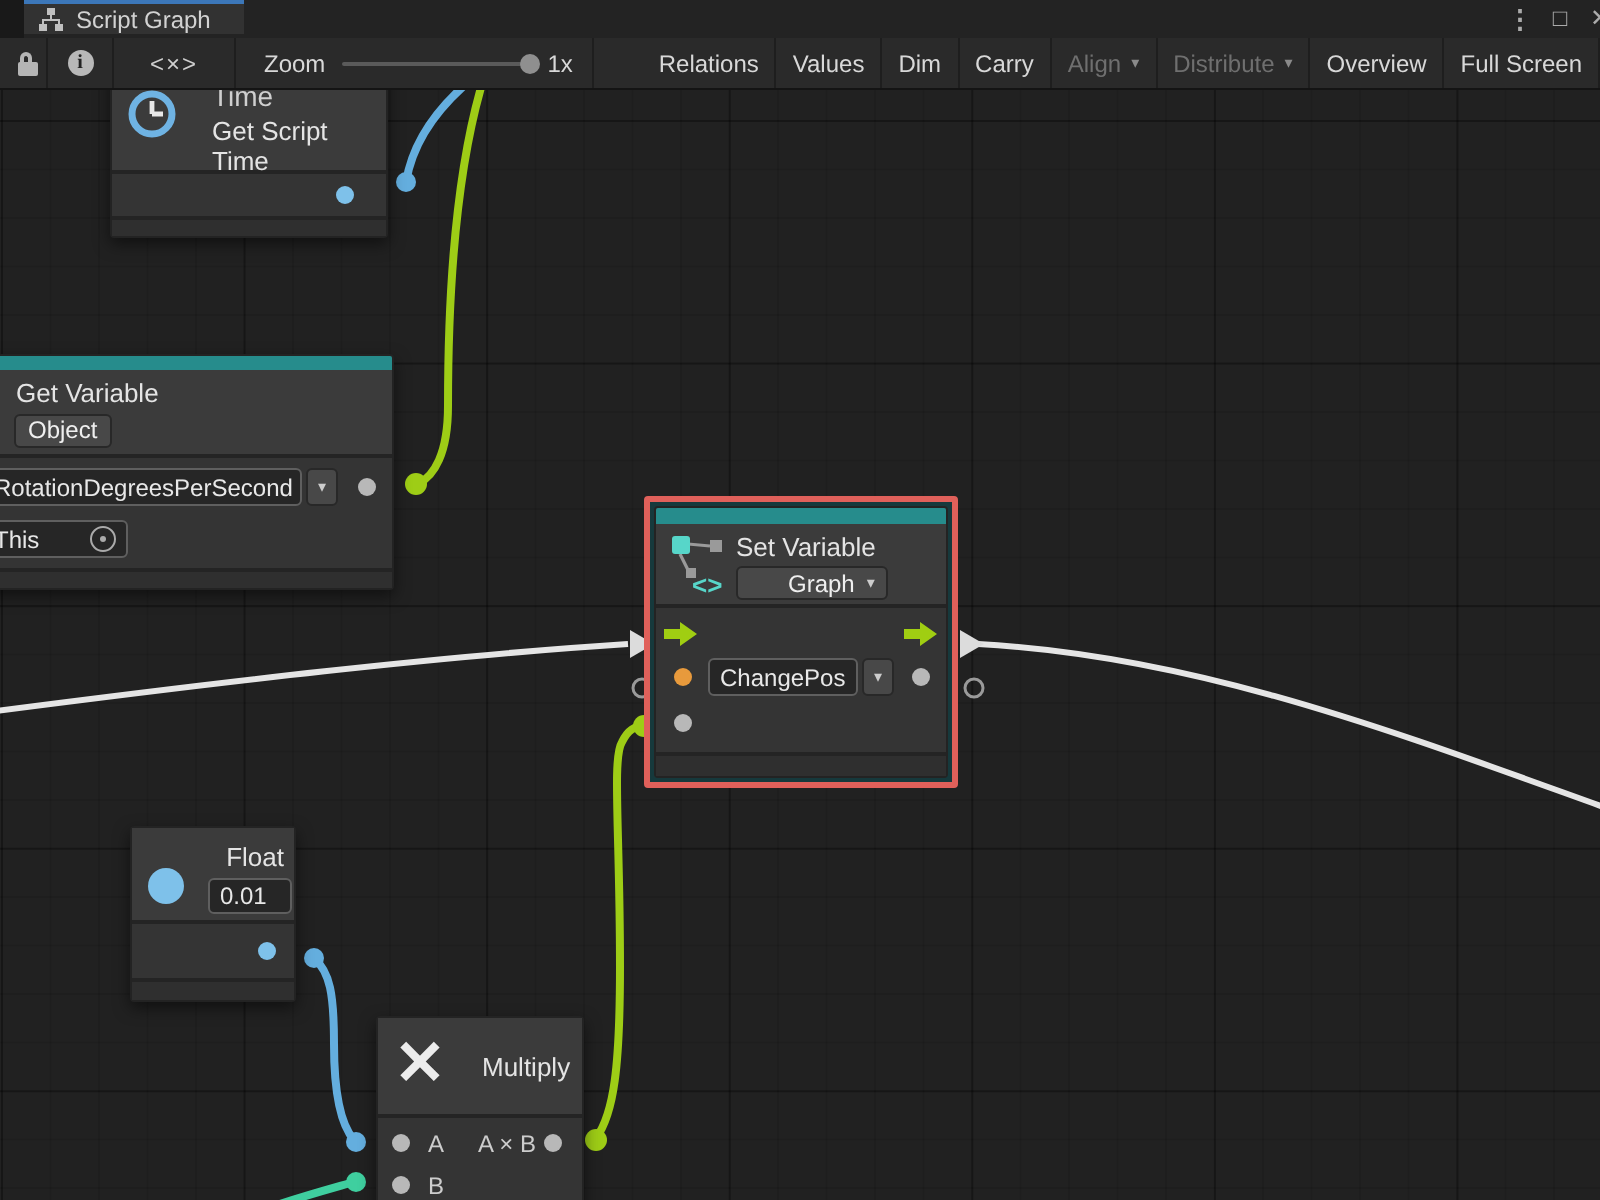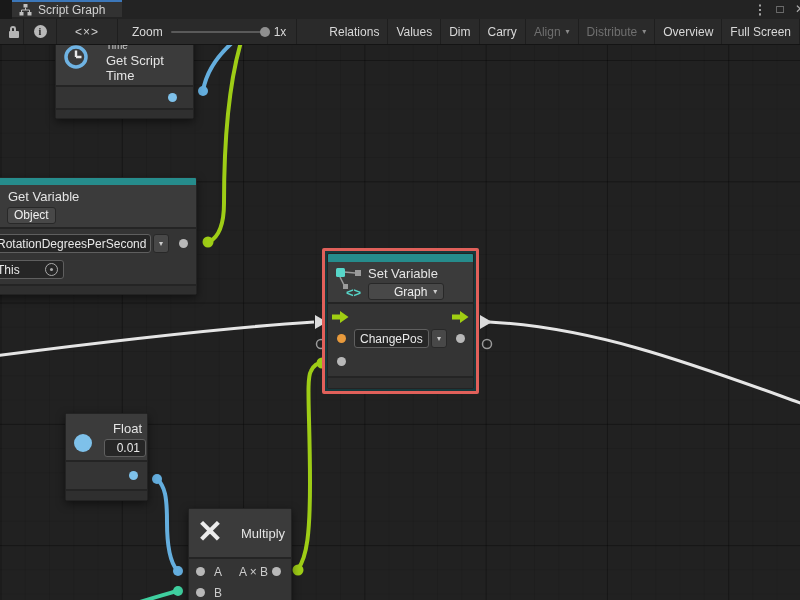--- a/index.html
+++ b/index.html
@@ -70,21 +70,21 @@
     border-radius:3px;padding:0 6px;height:17px;font-size:12px;color:#efefef;box-sizing:border-box;}
   .dd .caret,.caret-btn{font-size:8px;color:#ccc;}
   .field{position:absolute;background:#262626;border:1px solid #5f5f5f;border-radius:3px;height:19px;
     font-size:12px;color:#e8e8e8;display:flex;align-items:center;padding:0 5px;box-sizing:border-box;
     overflow:hidden;white-space:nowrap;}
   .caret-btn{position:absolute;width:16px;height:19px;background:#484848;border:1px solid #282828;
     border-radius:3px;display:flex;align-items:center;justify-content:center;box-sizing:border-box;}
   .obj-picker{margin-left:auto;width:11px;height:11px;border:1px solid #aaa;border-radius:50%;
     display:flex;align-items:center;justify-content:center;}
   .obj-picker i{width:3px;height:3px;border-radius:50%;background:#aaa;}
-  .surtitle{font-size:10px;color:#cfcfcf;}
+  .surtitle{font-size:14px;color:#cfcfcf;}
   .port-label{font-size:12px;color:#cccccc;}
 
   
   .sel-wrap{position:absolute;left:322px;top:203px;border:3px solid #e0605a;background:#16393c;
     padding:2px;border-radius:2px;box-sizing:content-box;}
   .sel-wrap .node{position:relative;left:0;top:0;box-shadow:none;}
 </style>
 </head>
 <body>
 
@@ -273,21 +273,21 @@
           <span class="dot" style="left:9px;top:53px;"></span>
         </div>
         <div class="foot" style="height:10px;"></div>
       </div>
     </div>
 
     <div class="node" style="left:65px;top:368px;width:83px;">
       <div class="head" style="height:46px;padding-left:25px;">
         <span style="position:absolute;left:8px;top:20px;width:18px;height:18px;border-radius:50%;background:#7ec1ea;"></span>
         <div style="position:absolute;right:5px;top:7px;font-size:13px;">Float</div>
-        <div class="field" style="left:38px;top:25px;width:42px;height:18px;justify-content:flex-end;">
+        <div class="field" style="left:38px;top:25px;width:42px;height:18px;justify-content:flex-start;">
           <span>0.01</span>
         </div>
       </div>
       <div class="divider"></div>
       <div class="body" style="height:27px;">
         <span class="dot blue" style="left:63px;top:9px;"></span>
       </div>
       <div class="foot" style="height:9px;"></div>
     </div>
 

